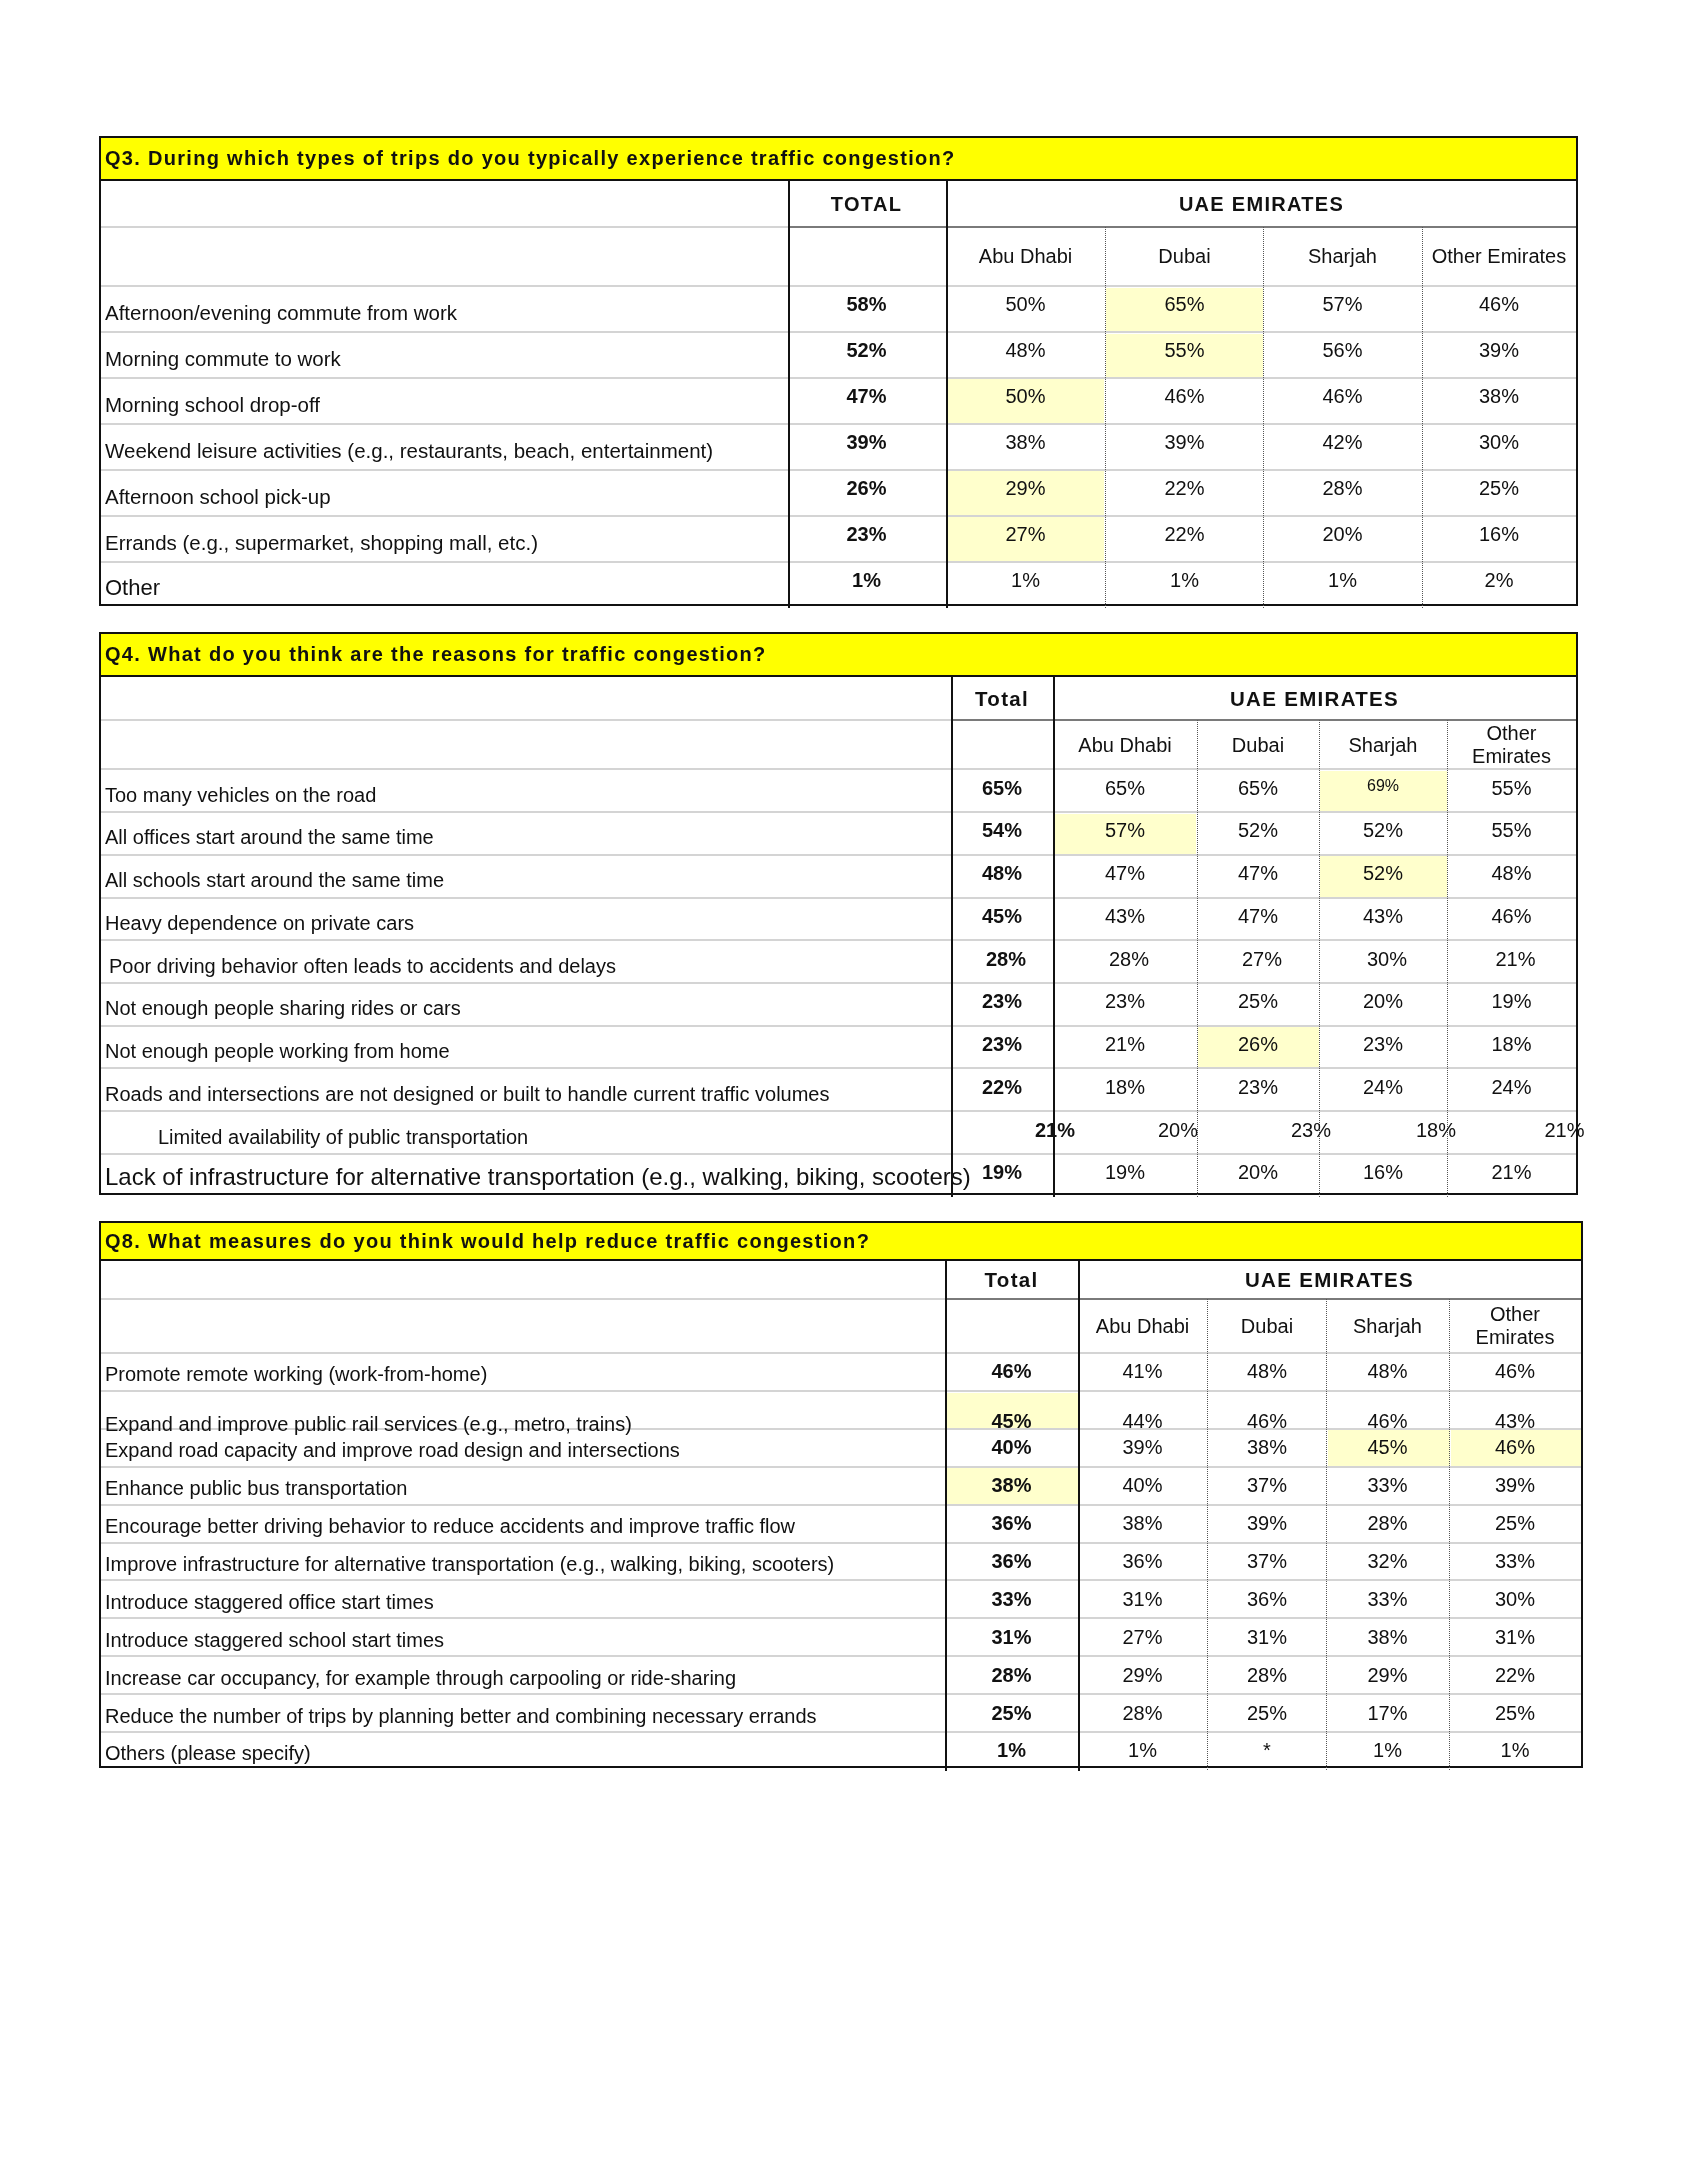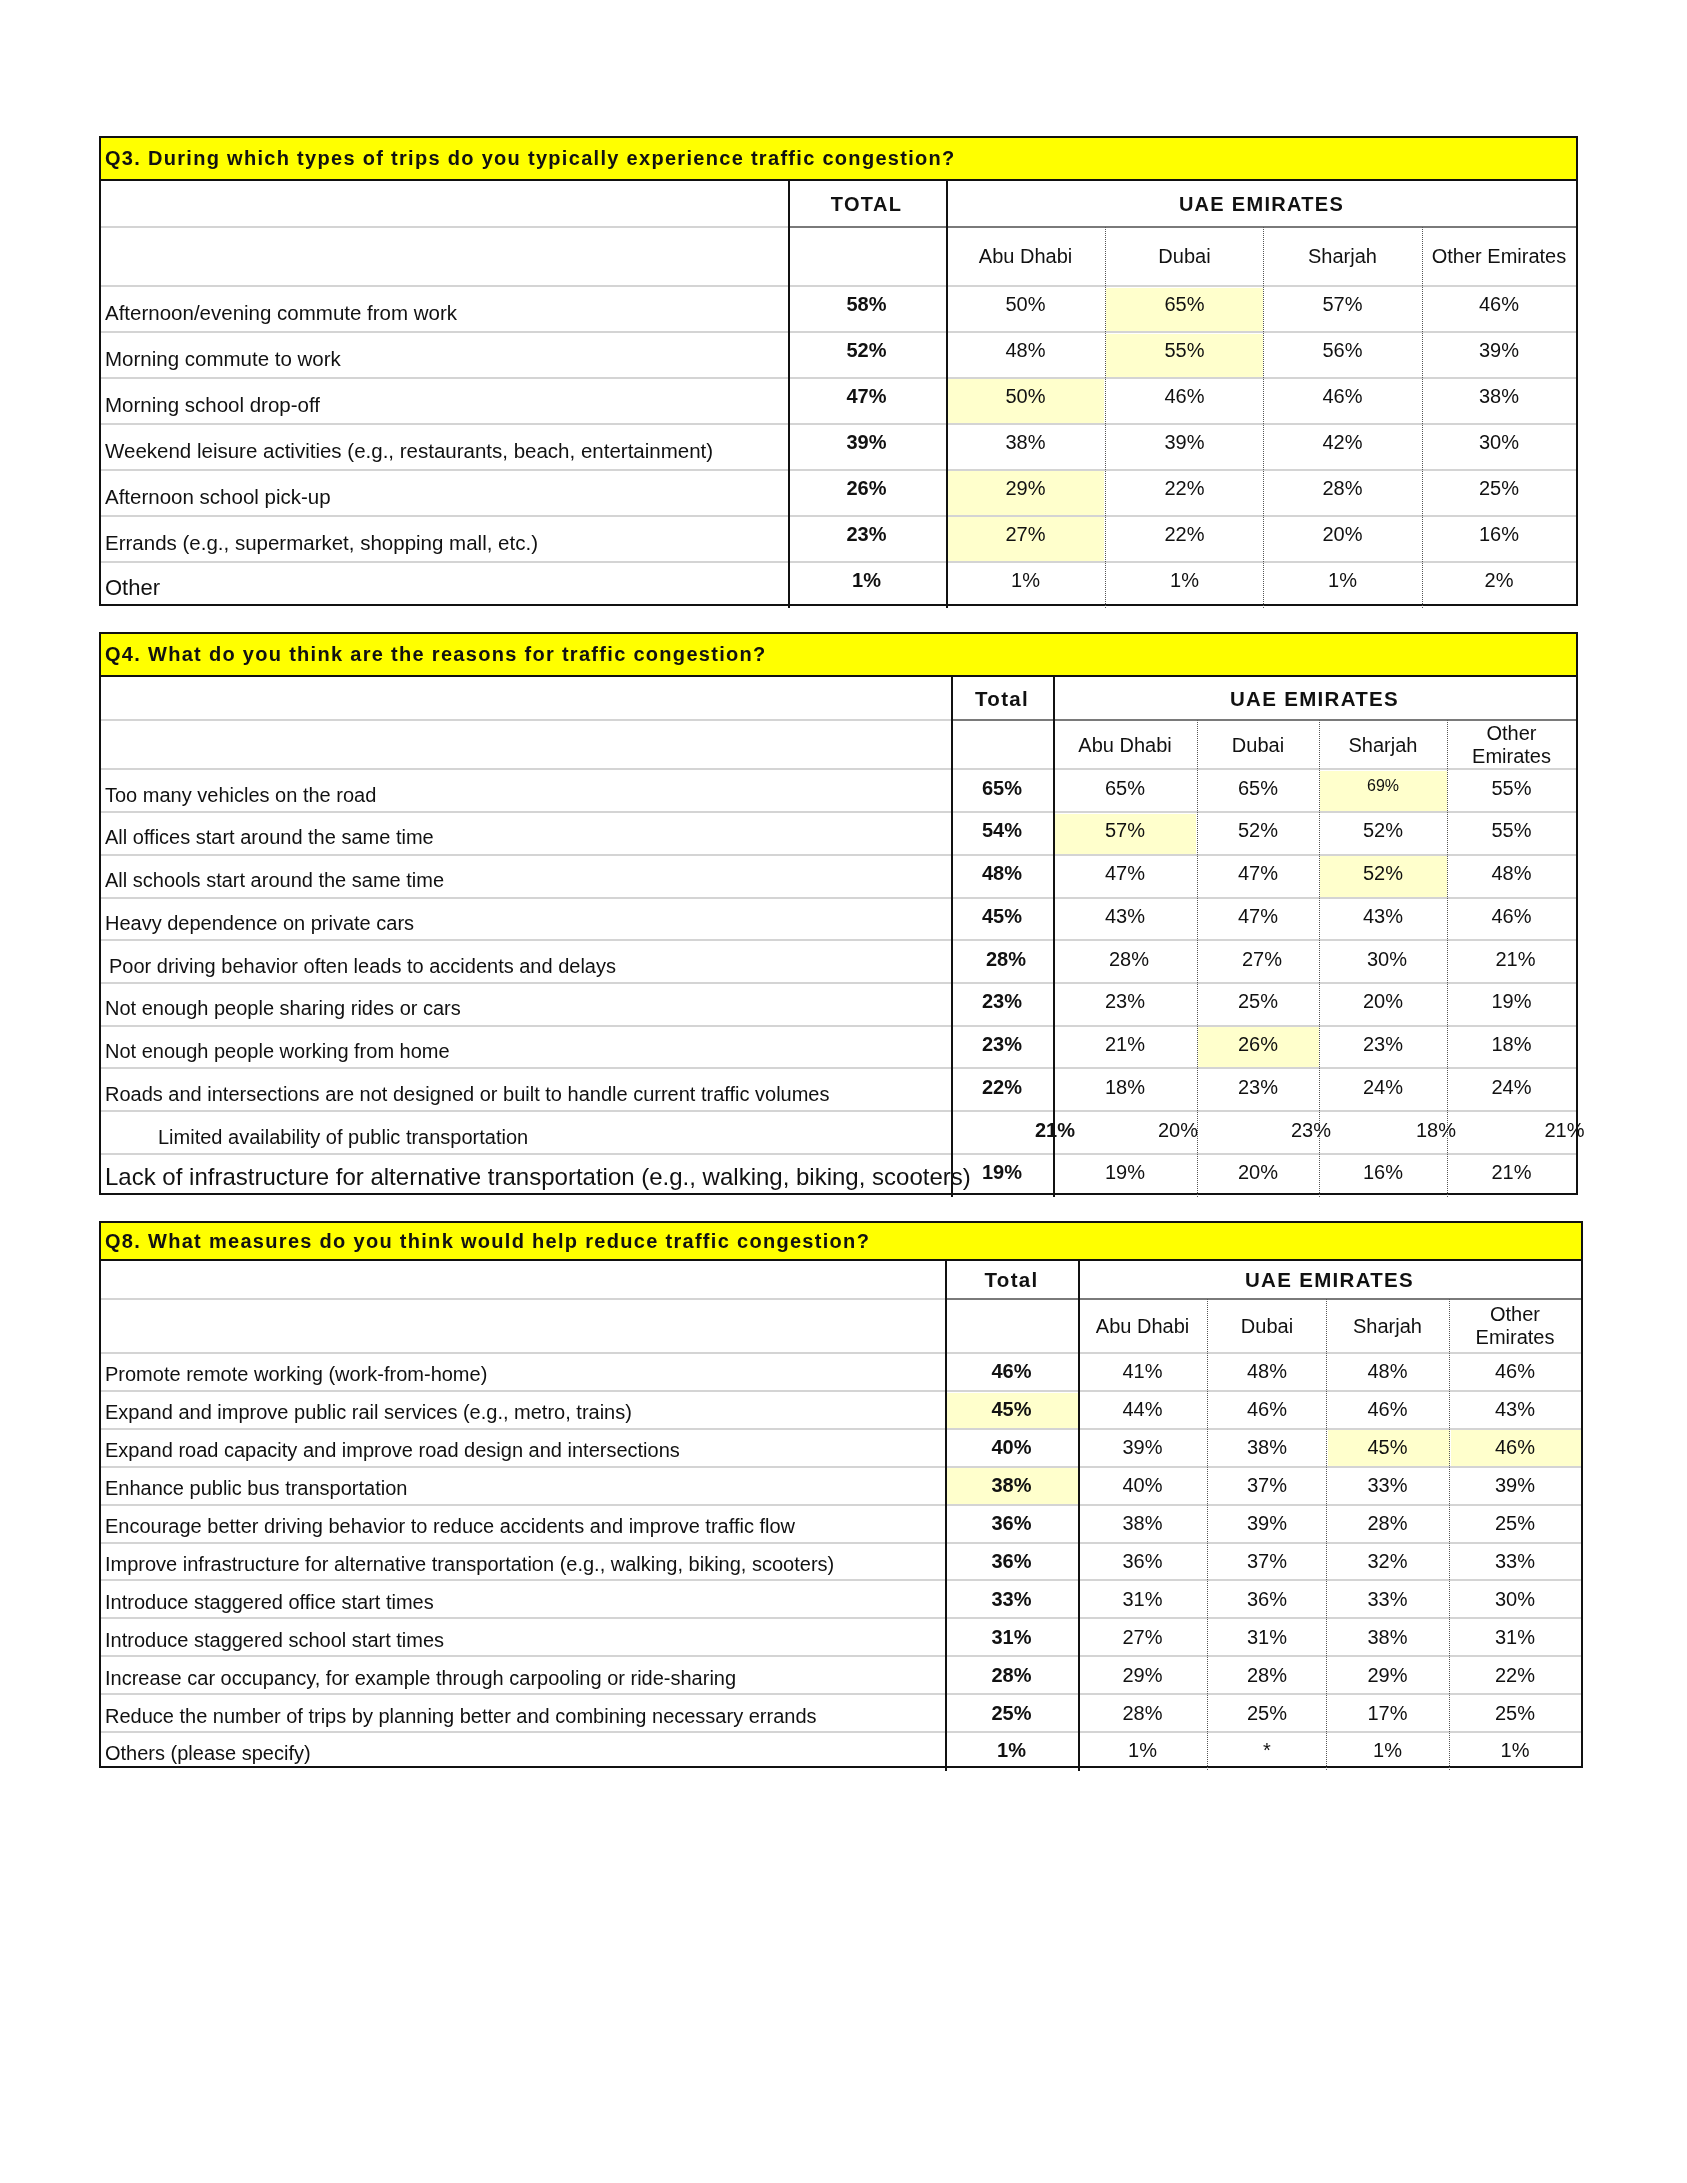--- a/index.html
+++ b/index.html
@@ -252,21 +252,21 @@
       <div class="cell sub" style="left: 1225px; width: 123px; top: 76px; height: 54px; font-size: 20px;">Sharjah</div>
       <div class="cell sub" style="left: 1348px; width: 132px; top: 76px; height: 54px; font-size: 20px; padding: 0px 20px;">Other Emirates</div>
       <div style="position: absolute; left: 0px; top: 130px; width: 1484px; height: 38px;">
         <div class="label" style="left: 0px; top: 0px; height: 38px; padding-bottom: 5.3px; font-size: 20px;">Promote remote working (work-from-home)</div>
         <div class="cell num bold" style="left: 844px; width: 133px; top: 0px; height: 38px; font-size: 20px;">46%</div>
         <div class="cell num" style="left: 977px; width: 129px; top: 0px; height: 38px; font-size: 20px;">41%</div>
         <div class="cell num" style="left: 1106px; width: 120px; top: 0px; height: 38px; font-size: 20px;">48%</div>
         <div class="cell num" style="left: 1225px; width: 123px; top: 0px; height: 38px; font-size: 20px;">48%</div>
         <div class="cell num" style="left: 1348px; width: 132px; top: 0px; height: 38px; font-size: 20px;">46%</div>
       </div>
-      <div style="position: absolute; left: 0px; top: 168px; width: 1484px; height: 38px;">
+      <div style="position: absolute; left: 0px; top: 180px; width: 1484px; height: 38px;">
         <div class="label" style="left: 0px; top: 0px; height: 38px; padding-bottom: 5.3px; font-size: 20px;">Expand and improve public rail services (e.g., metro, trains)</div>
         <div class="cell num bold" style="left: 844px; width: 133px; top: 0px; height: 38px; font-size: 20px;">45%</div>
         <div class="cell num" style="left: 977px; width: 129px; top: 0px; height: 38px; font-size: 20px;">44%</div>
         <div class="cell num" style="left: 1106px; width: 120px; top: 0px; height: 38px; font-size: 20px;">46%</div>
         <div class="cell num" style="left: 1225px; width: 123px; top: 0px; height: 38px; font-size: 20px;">46%</div>
         <div class="cell num" style="left: 1348px; width: 132px; top: 0px; height: 38px; font-size: 20px;">43%</div>
       </div>
       <div style="position: absolute; left: 0px; top: 206px; width: 1484px; height: 38px;">
         <div class="label" style="left: 0px; top: 0px; height: 38px; padding-bottom: 5.3px; font-size: 20px;">Expand road capacity and improve road design and intersections</div>
         <div class="cell num bold" style="left: 844px; width: 133px; top: 0px; height: 38px; font-size: 20px;">40%</div>

